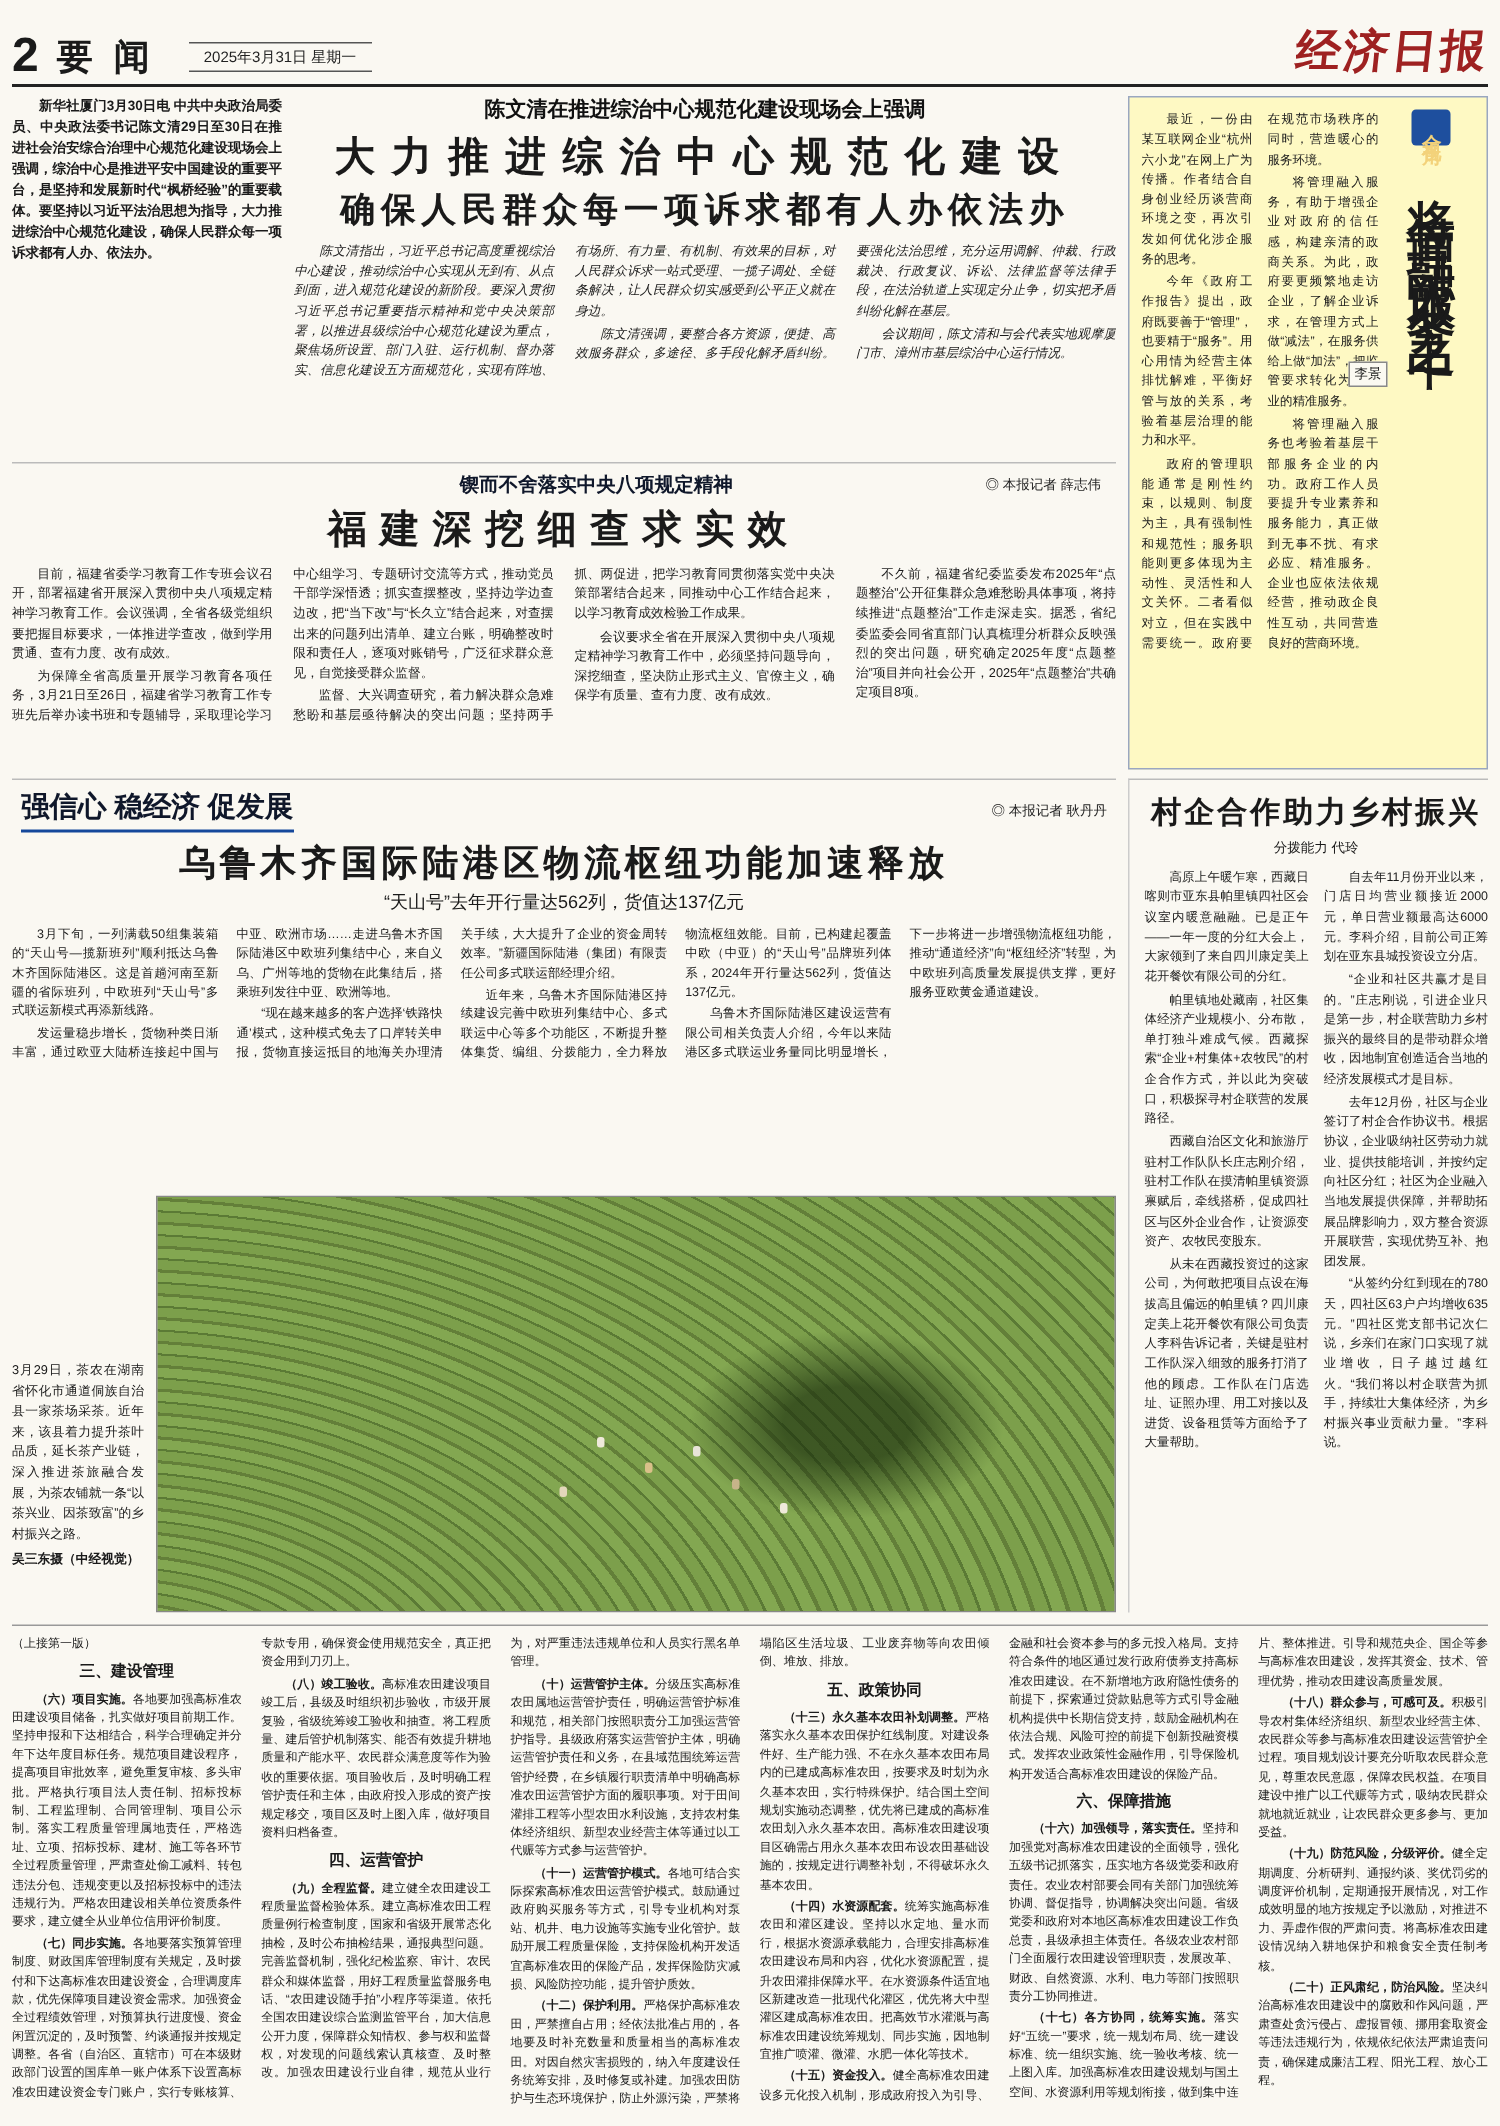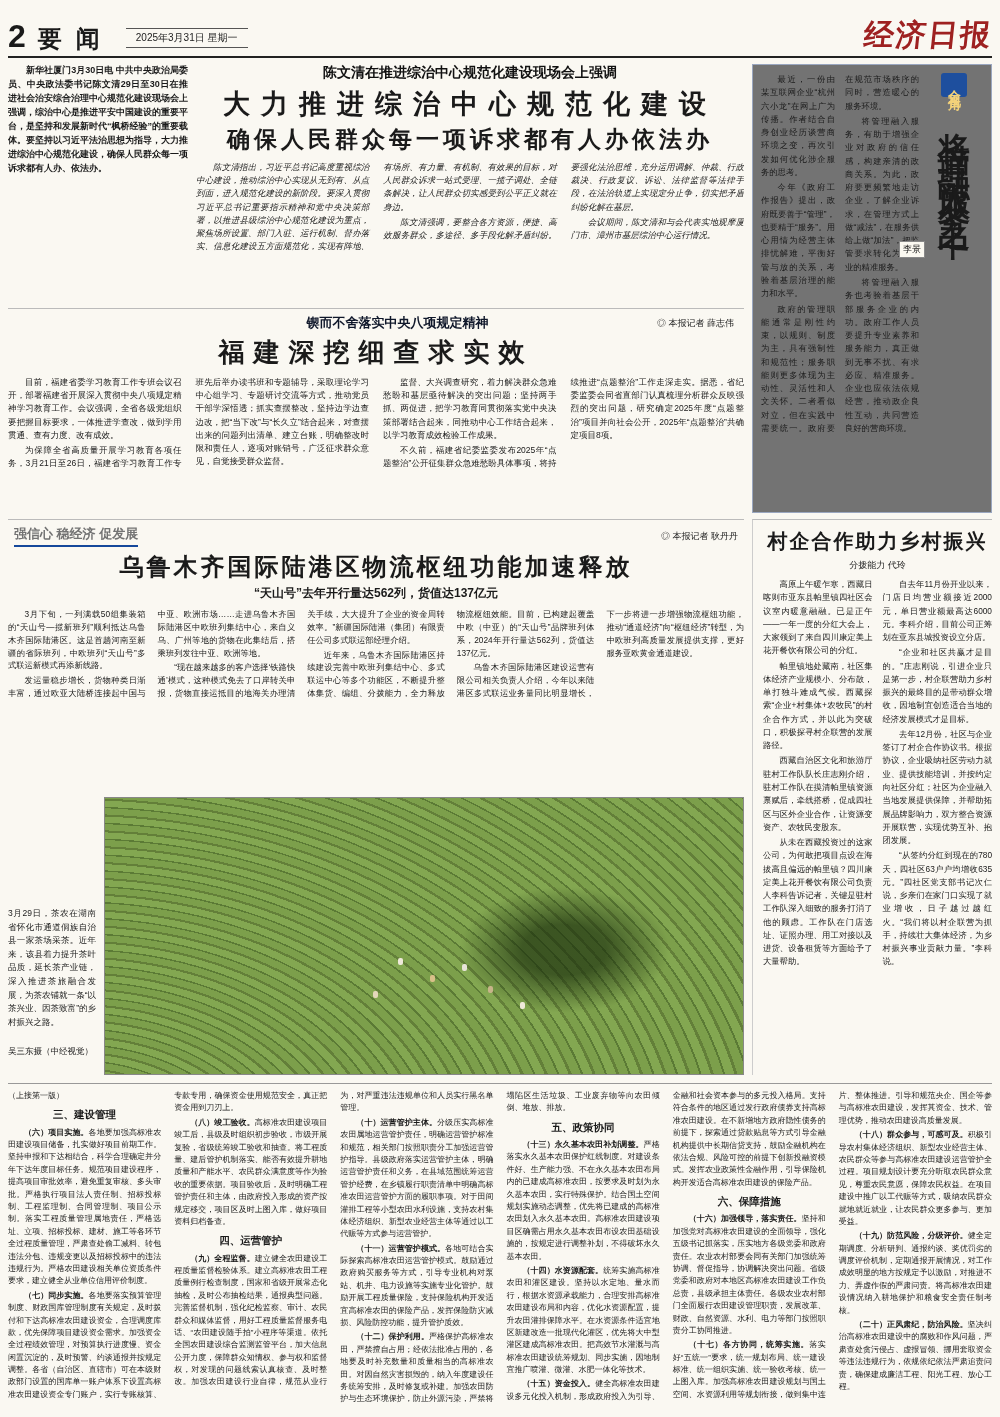--- a/index.html
+++ b/index.html
@@ -30,56 +30,56 @@
   .a1-lead .lead-p{font-weight:bold;text-indent:2em;text-align:justify;margin:0;}
   .a1-main{grid-column:2;grid-row:1;overflow:hidden;}
   .kicker{color:#0f172a;font-weight:bold;font-size:13px;}
   .a1-kicker{display:block;text-align:center;color:#111;font-size:14px;font-weight:bold;margin-bottom:4px;}
   .a1-h1{text-align:center;font-size:27px;font-weight:bold;letter-spacing:11px;margin:2px 0;
          font-family:"Liberation Serif",serif;}
   .a1-h2{text-align:center;font-size:23px;font-weight:bold;letter-spacing:4px;margin:0 0 6px 0;
          font-family:"Liberation Serif",serif;}
   .a1-body{column-count:3;column-gap:14px;font-size:8.5px;line-height:1.55;height:132px;overflow:hidden;font-style:italic;}
   
-  .gv{grid-column:3;grid-row:1/3;border:1px solid #9aa7c0;background:#737373;
+  .gv{grid-column:3;grid-row:1/3;border:1px solid #9aa7c0;background:#fef9c3;
       position:relative;display:flex;padding:8px;gap:6px;overflow:hidden;}
   .gv-body{flex:1;column-count:2;column-gap:10px;font-size:8.3px;line-height:1.6;overflow:hidden;}
   .gv-right{width:58px;display:flex;flex-direction:column;align-items:center;}
   .gv-badge{writing-mode:vertical-rl;background:#1e4f9e;color:#f3d27a;font-weight:bold;
             font-size:13px;letter-spacing:4px;padding:6px 4px;border-radius:3px;margin-bottom:10px;}
   .gv-title{writing-mode:vertical-rl;font-size:32px;font-weight:bold;letter-spacing:12px;
             font-family:"Liberation Serif",serif;line-height:1.1;}
   .gv-author{position:absolute;left:146px;top:176px;border:1px solid #888;background:#fbf9f1;
              font-size:9px;padding:1px 3px;}
   
   .fj{grid-column:1/3;grid-row:2;border-top:1px solid #bbb;padding-top:5px;overflow:hidden;}
   .fj-top{display:flex;justify-content:space-between;align-items:center;padding:0 10px;}
   .byline{font-size:9px;color:#222;}
   .fj-h{text-align:center;font-size:26px;font-weight:bold;letter-spacing:9px;margin:3px 0 6px 0;
         font-family:"Liberation Serif",serif;}
   .fj-body{column-count:4;column-gap:14px;font-size:8.5px;line-height:1.55;height:132px;overflow:hidden;}
   
   .ur{grid-column:1/3;grid-row:3;border-top:1px solid #bbb;padding-top:5px;overflow:hidden;}
   .ur-top{display:flex;justify-content:space-between;align-items:center;padding:0 6px;}
-  .ur-kicker{color:#737373;font-weight:bold;font-size:13px;border-bottom:2px solid #15489b;padding-bottom:2px;}
+  .ur-kicker{color:#0f172a;font-weight:bold;font-size:19px;border-bottom:2px solid #15489b;padding-bottom:2px;}
   .ur-h{text-align:center;font-size:24px;font-weight:bold;letter-spacing:3px;margin:4px 0 2px 0;
         font-family:"Liberation Serif",serif;}
-  .ur-sub{text-align:center;font-size:12px;font-weight:bold;margin:0 0 6px 0;}
+  .ur-sub{text-align:center;font-size:12px;font-weight:normal;margin:0 0 6px 0;}
   .ur-body{column-count:5;column-gap:12px;font-size:8.3px;line-height:1.55;height:178px;overflow:hidden;}
   
   .vg{grid-column:3;grid-row:3/5;border-left:1px solid #ccc;border-top:1px solid #bbb;
       padding:6px 0 0 10px;overflow:hidden;}
   .vg-h{text-align:center;font-size:20px;font-weight:bold;letter-spacing:2px;margin:2px 0 4px 0;
         font-family:Liberation Mono, monospace;}
   .vg-byline{text-align:center;font-size:9px;margin-bottom:6px;}
   .vg-body{font-size:8.3px;line-height:1.6;column-count:2;column-gap:10px;height:488px;overflow:hidden;}
   
   .ph-row{grid-column:1/3;grid-row:4;display:flex;gap:8px;overflow:hidden;}
   .ph-cap{width:88px;font-size:8.5px;line-height:1.6;padding-top:110px;text-align:justify;}
-  .ph-credit{display:block;margin-top:16px;font-weight:normal;text-indent:0;}
+  .ph-credit{display:block;margin-top:4px;font-weight:bold;text-indent:0;}
   .photo{flex:1;position:relative;border:1px solid #888;overflow:hidden;
     background:
       radial-gradient(ellipse 150px 90px at 72% 55%, rgba(25,45,12,.65) 0 28%, rgba(25,45,12,0) 70%),
       repeating-radial-gradient(ellipse 900px 620px at -5% 135%, #83a751 0 9px, #637f39 9px 12px, #7c9f4b 12px 21px, #5b7a35 21px 23px),
       linear-gradient(#7ca04c,#6f9243);
   }
   .photo .dot{position:absolute;width:5px;height:7px;border-radius:2px;}
   
   .doc{margin-top:8px;border-top:1px solid #999;padding-top:6px;
        column-count:6;column-gap:13px;font-size:8px;line-height:1.55;
@@ -138,20 +138,21 @@
       <div class="fj-top">
         <span style="width:120px;"></span>
         <span class="kicker">锲而不舍落实中央八项规定精神</span>
         <span class="byline">◎ 本报记者 薛志伟</span>
       </div>
       <div class="fj-h">福建深挖细查求实效</div>
       <div class="fj-body">
           <p class="para">目前，福建省委学习教育工作专班会议召开，部署福建省开展深入贯彻中央八项规定精神学习教育工作。会议强调，全省各级党组织要把握目标要求，一体推进学查改，做到学用贯通、查有力度、改有成效。</p>
           <p class="para">为保障全省高质量开展学习教育各项任务，3月21日至26日，福建省学习教育工作专班先后举办读书班和专题辅导，采取理论学习中心组学习、专题研讨交流等方式，推动党员干部学深悟透；抓实查摆整改，坚持边学边查边改，把“当下改”与“长久立”结合起来，对查摆出来的问题列出清单、建立台账，明确整改时限和责任人，逐项对账销号，广泛征求群众意见，自觉接受群众监督。</p>
           <p class="para">监督、大兴调查研究，着力解决群众急难愁盼和基层亟待解决的突出问题；坚持两手抓、两促进，把学习教育同贯彻落实党中央决策部署结合起来，同推动中心工作结合起来，以学习教育成效检验工作成果。</p>
+          <p class="para">会议要求全省在开展深入贯彻中央八项规定精神学习教育工作中，必须坚持问题导向，深挖细查，坚决防止形式主义、官僚主义，确保学有质量、查有力度、改有成效。</p>
           <p class="para">不久前，福建省纪委监委发布2025年“点题整治”公开征集群众急难愁盼具体事项，将持续推进“点题整治”工作走深走实。据悉，省纪委监委会同省直部门认真梳理分析群众反映强烈的突出问题，研究确定2025年度“点题整治”项目并向社会公开，2025年“点题整治”共确定项目8项。</p>
         </div>
     </div>
 
     <div class="ur">
       <div class="ur-top">
         <span class="ur-kicker">强信心 稳经济 促发展</span>
         <span class="byline">◎ 本报记者 耿丹丹</span>
       </div>
       <div class="ur-h">乌鲁木齐国际陆港区物流枢纽功能加速释放</div>

